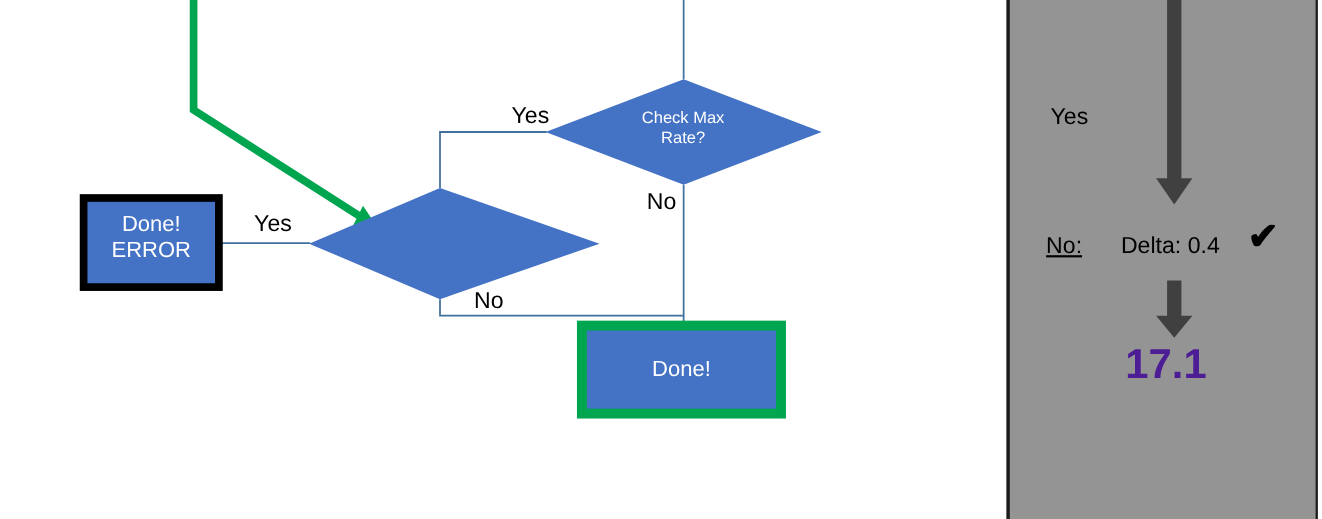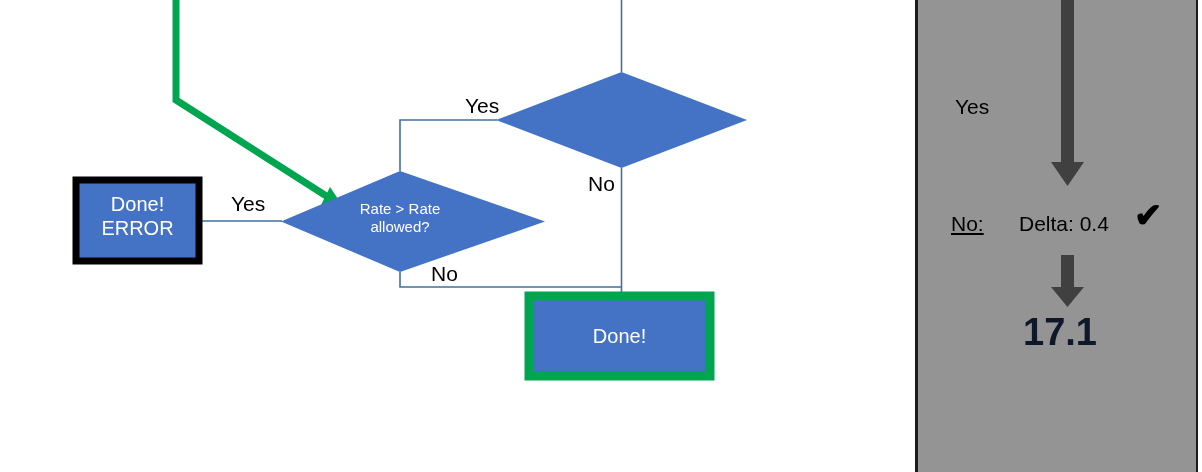--- a/index.html
+++ b/index.html
@@ -53,21 +53,21 @@
   }
   .panel-text {
     position: absolute;
     color: #000000;
     font-size: 21px;
     line-height: 1;
     white-space: nowrap;
   }
   #panel-result {
     position: absolute;
-    color: #0f172a;
+    color: #4c1d95;
     font-size: 38px;
     font-weight: bold;
     line-height: 1;
     white-space: nowrap;
   }
   #panel-check {
     position: absolute;
     color: #000000;
     font-size: 34px;
     line-height: 1;
@@ -99,23 +99,23 @@
     <polygon points="400,171 545,221.5 400,272 281,221.5" fill="#4472C4"></polygon>
 
     <rect x="76" y="180" width="123" height="81" fill="#4472C4" stroke="#000000" stroke-width="7"></rect>
 
     <rect x="529" y="296" width="181" height="80" fill="#4472C4" stroke="#00A550" stroke-width="9"></rect>
   </svg>
 
   <div class="shape-text" style="left:76px; top:193px; width:123px; font-size:20px;">Done!
 ERROR</div>
 
-  <div class="shape-text" style="left:300px; top:200px; width:200px; font-size:15px;">Rate &gt; Rate
-allowed?</div>
 
+  <div class="shape-text" style="left:521px; top:99px; width:200px; font-size:15px;">Check Max
+Rate?</div>
 
   <div class="shape-text" style="left:529px; top:325px; width:181px; font-size:20px;">Done!</div>
 
   <div class="edge-label" style="left:465px; top:95px;">Yes</div>
 
   <div class="edge-label" style="left:588px; top:173px;">No</div>
 
   <div class="edge-label" style="left:231px; top:193px;">Yes</div>
 
   <div class="edge-label" style="left:431px; top:263px;">No</div>

